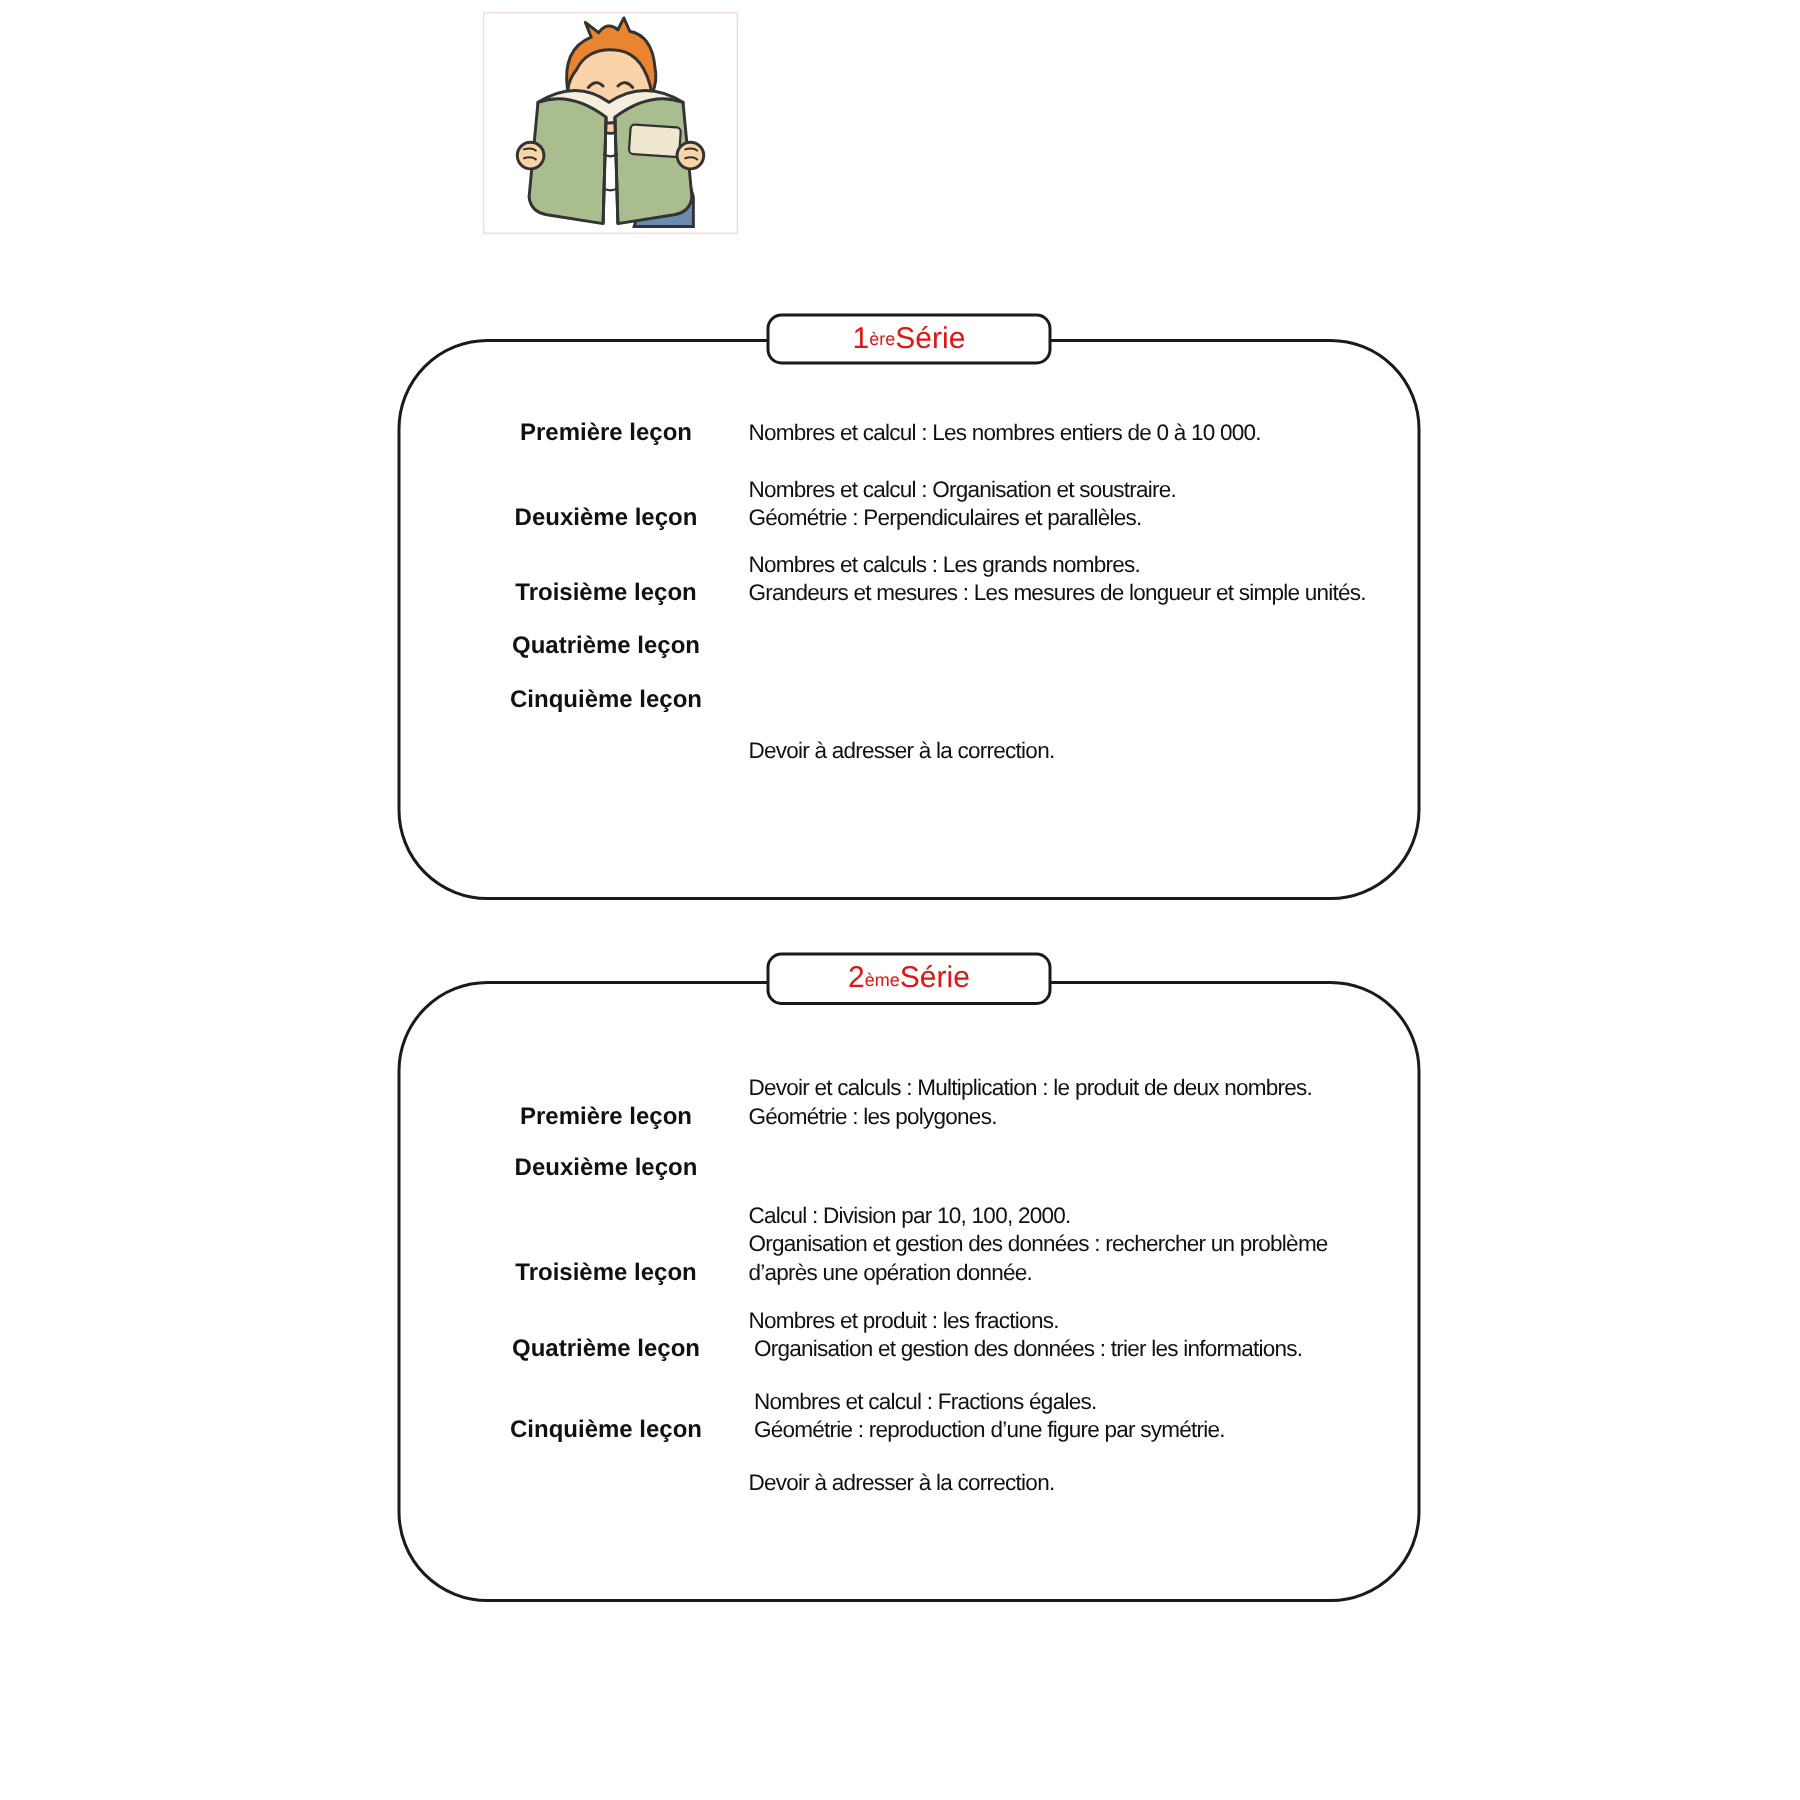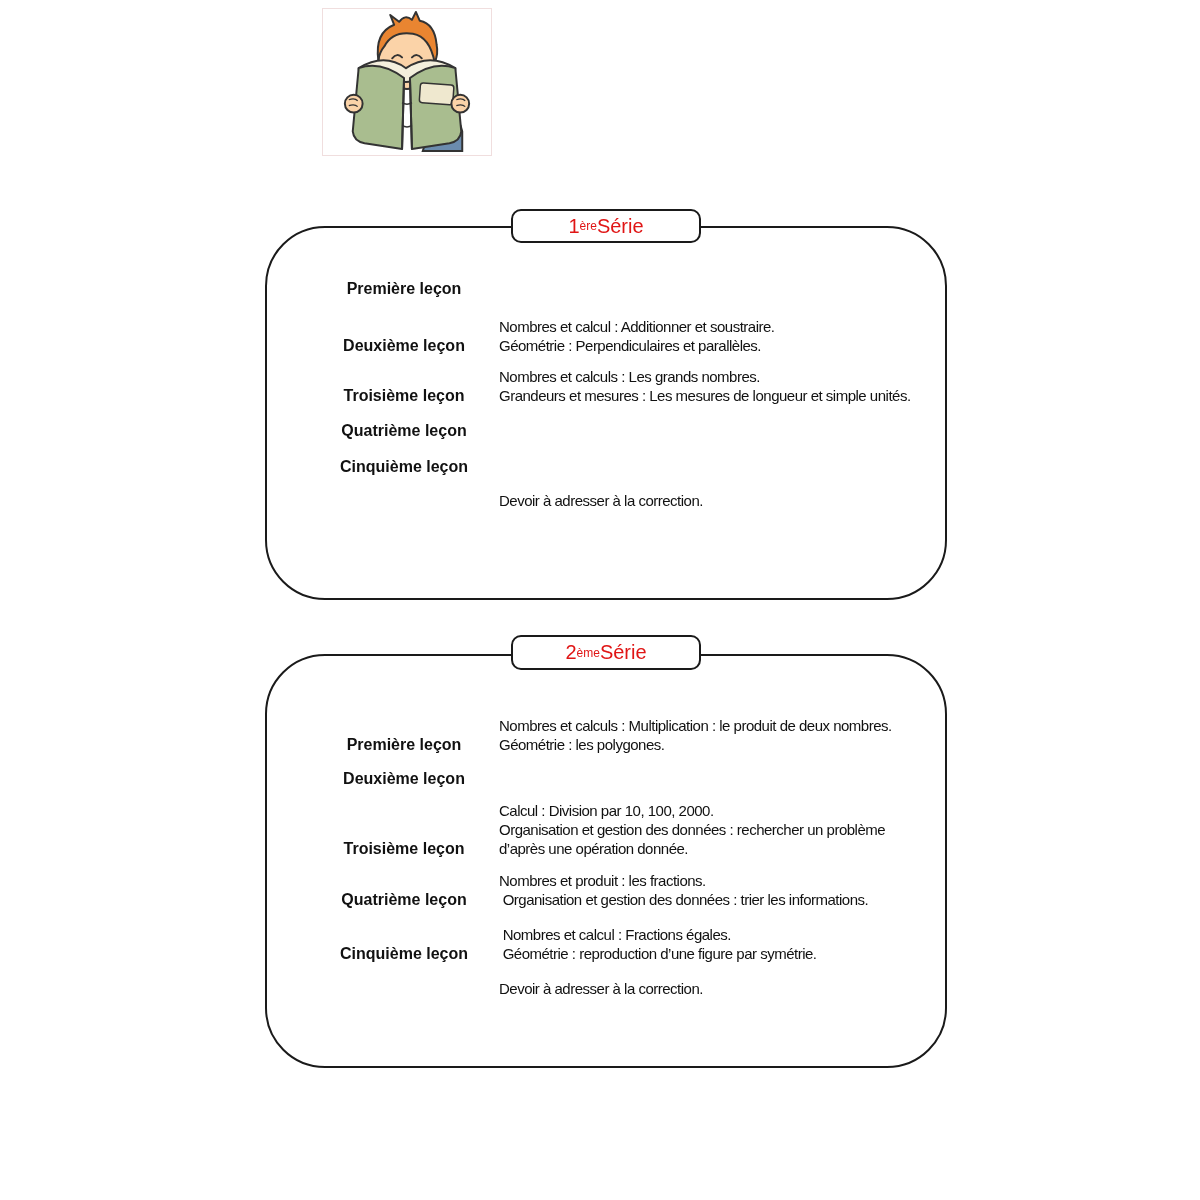--- a/index.html
+++ b/index.html
@@ -127,24 +127,25 @@
 
   <section class="series-box box-1">
     <div class="tab">
       <span>1</span>
         <sup>ère</sup>
         <span> Série</span>
     </div>
     <div class="rows">
       <div class="row row-0">
         <div class="lesson-label">Première leçon</div>
+        <div class="lesson-desc">Nombres et calcul : Les nombres entiers de 0 à 10 000.</div>
       </div>
       <div class="row row-1">
         <div class="lesson-label">Deuxième leçon</div>
-        <div class="lesson-desc">Nombres et calcul : Additionner et soustraire.
+        <div class="lesson-desc">Nombres et calcul : Organisation et soustraire.
 Géométrie : Perpendiculaires et parallèles.</div>
       </div>
       <div class="row row-2">
         <div class="lesson-label">Troisième leçon</div>
         <div class="lesson-desc">Nombres et calculs : Les grands nombres.
 Grandeurs et mesures : Les mesures de longueur et simple unités.</div>
       </div>
       <div class="row row-3">
         <div class="lesson-label">Quatrième leçon</div>
       </div>
@@ -160,21 +161,21 @@
 
   <section class="series-box box-2">
     <div class="tab">
       <span>2</span>
         <sup>ème</sup>
         <span> Série</span>
     </div>
     <div class="rows">
       <div class="row row-0">
         <div class="lesson-label">Première leçon</div>
-        <div class="lesson-desc">Nombres et calculs : Multiplication : le produit de deux nombres.
+        <div class="lesson-desc">Devoir et calculs : Multiplication : le produit de deux nombres.
 Géométrie : les polygones.</div>
       </div>
       <div class="row row-1">
         <div class="lesson-label">Deuxième leçon</div>
       </div>
       <div class="row row-2">
         <div class="lesson-label">Troisième leçon</div>
         <div class="lesson-desc">Calcul : Division par 10, 100, 2000.
 Organisation et gestion des données : rechercher un problème
 d’après une opération donnée.</div>

